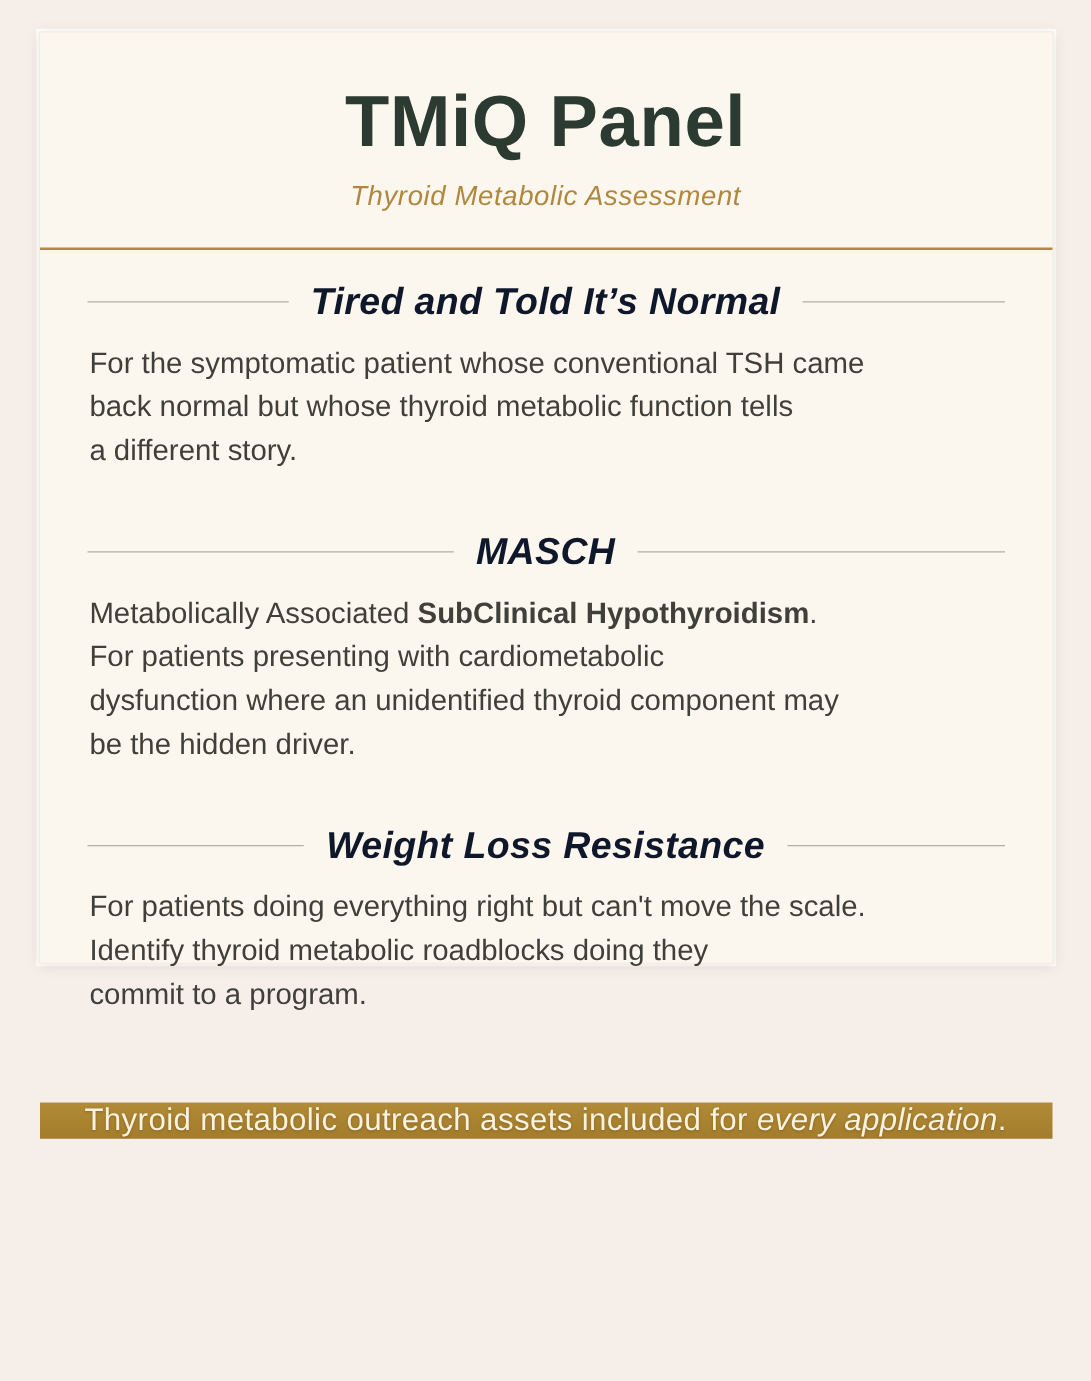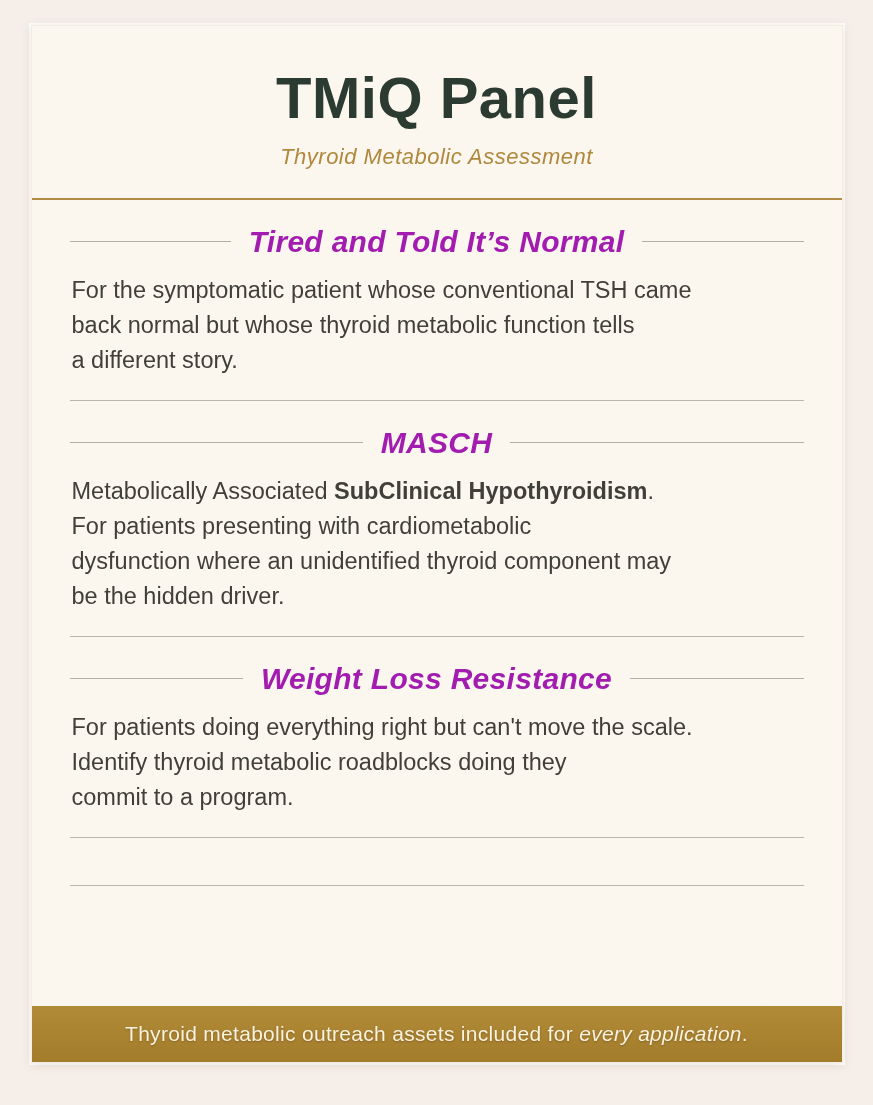--- a/index.html
+++ b/index.html
@@ -7,21 +7,21 @@
     padding: 0;
     width: 873px;
     height: 1105px;
     background: #f6efe9;
     font-family: "Liberation Sans", sans-serif;
     overflow: hidden;
   }
   .card {
     box-sizing: border-box;
     width: 812px;
-    height: 1038px;
+    height: 746px;
     margin: 25px auto 0 auto;
     background: #fbf7ef;
     border: 1px solid #f3ece0;
     box-shadow: 0 2px 10px rgba(120,100,80,0.18), 0 0 0 2px #ffffff;
     display: flex;
     flex-direction: column;
   }
   
   .header {
     text-align: center;
@@ -65,21 +65,21 @@
   .heading-line {
     flex: 1;
     height: 1px;
     background: #b2afa8;
   }
   .section-heading {
     padding: 0 18px;
     font-size: 30px;
     font-weight: bold;
     font-style: italic;
-    color: #a21caf;
+    color: #0f172a;
     white-space: nowrap;
     letter-spacing: 0.3px;
   }
   .section-body {
     text-align: left;
     font-size: 23.5px;
     line-height: 35px;
     color: #413f3a;
     white-space: pre-line;
     padding: 0 40px;
@@ -87,21 +87,21 @@
   .bold-ital { font-weight: bold; }
   
   .footer {
     margin-top: auto;
     height: 56px;
     background: #ac8531;
     background: linear-gradient(180deg, #b28b38 0%, #a98230 60%, #a37c2c 100%);
     display: flex;
     align-items: center;
     justify-content: center;
-    font-size: 21px;
+    font-size: 25px;
     color: #f8f2de;
     text-shadow: 0 1px 2px rgba(90,65,20,0.45);
     letter-spacing: 0.3px;
   }
   .footer .ital { font-style: italic; }
 </style>
 </head>
 <body>
 
 <div class="card">

